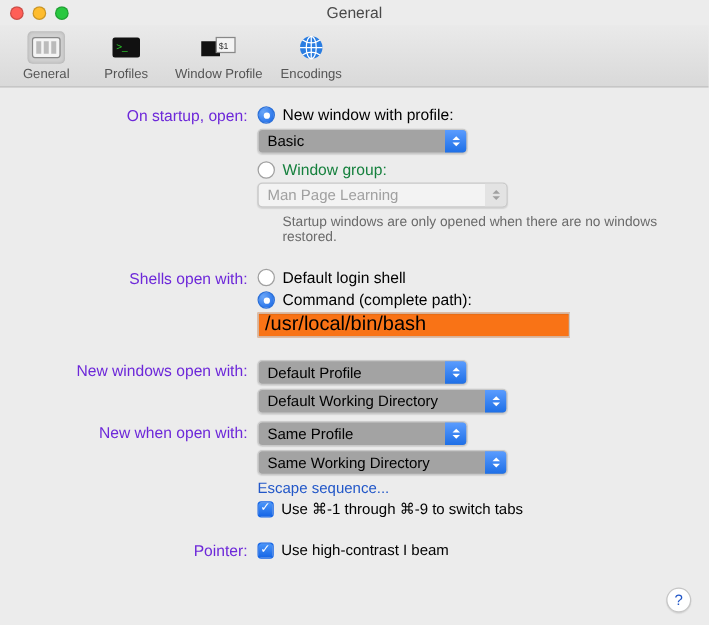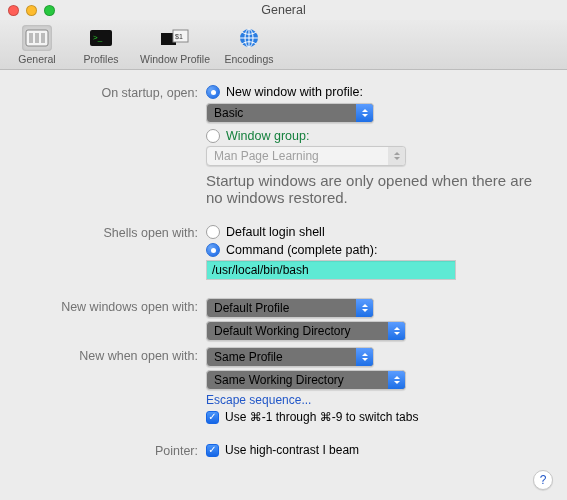--- a/index.html
+++ b/index.html
@@ -19,46 +19,46 @@
   .tb-item { width: 62px; text-align: center; font-size: 10.5px; color: #555; padding-top: 2px; }
   .tb-item.sel { }
   .tb-icon { width: 30px; height: 26px; margin: 0 auto 2px; border-radius: 4px; display:flex;align-items:center;justify-content:center; }
   .tb-item.sel .tb-icon { background: #d0d0d0; box-shadow: inset 0 0 3px rgba(0,0,0,0.2); }
   .tb-general-icon svg, .tb-profiles-icon svg, .tb-wg-icon svg, .tb-enc-icon svg { display:block; }
 
   
   .content { padding: 14px 20px 10px 0; position: relative; height: calc(500px - 70px); }
   .row { display: flex; margin-bottom: 6px; }
   .row.tight { margin-bottom: 3px; }
-  .lab { width: 206px; text-align: right; padding-right: 8px; padding-top: 2px; font-size: 12.5px; color: #737373; }
+  .lab { width: 206px; text-align: right; padding-right: 8px; padding-top: 2px; font-size: 12.5px; color: #6d28d9; }
   .val { flex: 1; display: flex; align-items: center; flex-wrap: wrap; }
 
   
   .radio { width: 14px; height: 14px; border-radius: 50%; border: 1px solid #a0a0a0; background: #fff; display:inline-flex; align-items:center; justify-content:center; margin-right: 6px; flex: 0 0 14px; }
   .radio.checked { border-color: #2a6fd8; background: radial-gradient(circle at 30% 30%, #6aa6f8, #1666e6); }
   .radio.checked::after { content:''; width:5px; height:5px; background:#fff; border-radius:50%; }
   .radiolabel { font-size:12.5px; }
   .radiolabel.disabled { color:#15803d; }
 
   
-  .select { display:inline-flex; align-items:center; background:#737373; border:1px solid #c9c9c9; border-radius:4px; height:20px; position:relative; min-width:168px; box-shadow: 0 0.5px 1px rgba(0,0,0,0.1); }
+  .select { display:inline-flex; align-items:center; background:#a3a3a3; border:1px solid #c9c9c9; border-radius:4px; height:20px; position:relative; min-width:168px; box-shadow: 0 0.5px 1px rgba(0,0,0,0.1); }
   .select span { padding-left:7px; font-size:12px; flex:1; }
   .select .arrows { width:17px; height:100%; background: linear-gradient(#5a9cff,#1e6fe6); border-radius: 0 3px 3px 0; display:flex; flex-direction:column; align-items:center; justify-content:center; gap:1px; }
   .select .arrows::before { content:''; border:3px solid transparent; border-bottom-color:#fff; margin-bottom:1px; }
   .select .arrows::after { content:''; border:3px solid transparent; border-top-color:#fff; }
   .select.disabled { background:#f3f3f3;gap:44px; }
   .select.disabled span { color:#a0a0a0; }
   .select.disabled .arrows { background:#e3e3e3; }
   .select.disabled .arrows::before { border-bottom-color:#a0a0a0; }
   .select.disabled .arrows::after { border-top-color:#a0a0a0; }
 
-  .note { font-size:15px; color:#6a6a6a; }
-
-  
-  .textinput { background:#5eead4; border:1px solid #c9c9c9; border-radius:0; height:20px; font-size:12px; padding:0 5px; width:250px; box-shadow: inset 0 1px 1px rgba(0,0,0,0.07); }
+  .note { font-size:11px; color:#6a6a6a;margin-left:20px; }
+
+  
+  .textinput { background:#f97316; border:1px solid #c9c9c9; border-radius:0; height:20px; font-size:16px; padding:0 5px; width:250px; box-shadow: inset 0 1px 1px rgba(0,0,0,0.07); }
 
   
   .checkbox { width:13px; height:13px; border-radius:3px; border:1px solid #a0a0a0; background:#fff; display:inline-flex;align-items:center;justify-content:center; margin-right:6px; flex:0 0 13px; }
   .checkbox.checked { background: linear-gradient(#4a95f9,#1666e6); border-color:#1666e6; }
   .checkbox.checked::after { content:'✓'; color:#fff; font-size:10px; line-height:10px; }
 
   .link { color:#2257c8; font-size:12px; }
 
   
   .help { position:absolute; right:14px; bottom:10px; width:20px; height:20px; border-radius:50%; border:1px solid #c6c6c6; background:#fff; display:flex;align-items:center;justify-content:center; color:#2257c8; font-size:12px; box-shadow:0 1px 1px rgba(0,0,0,0.1); }

